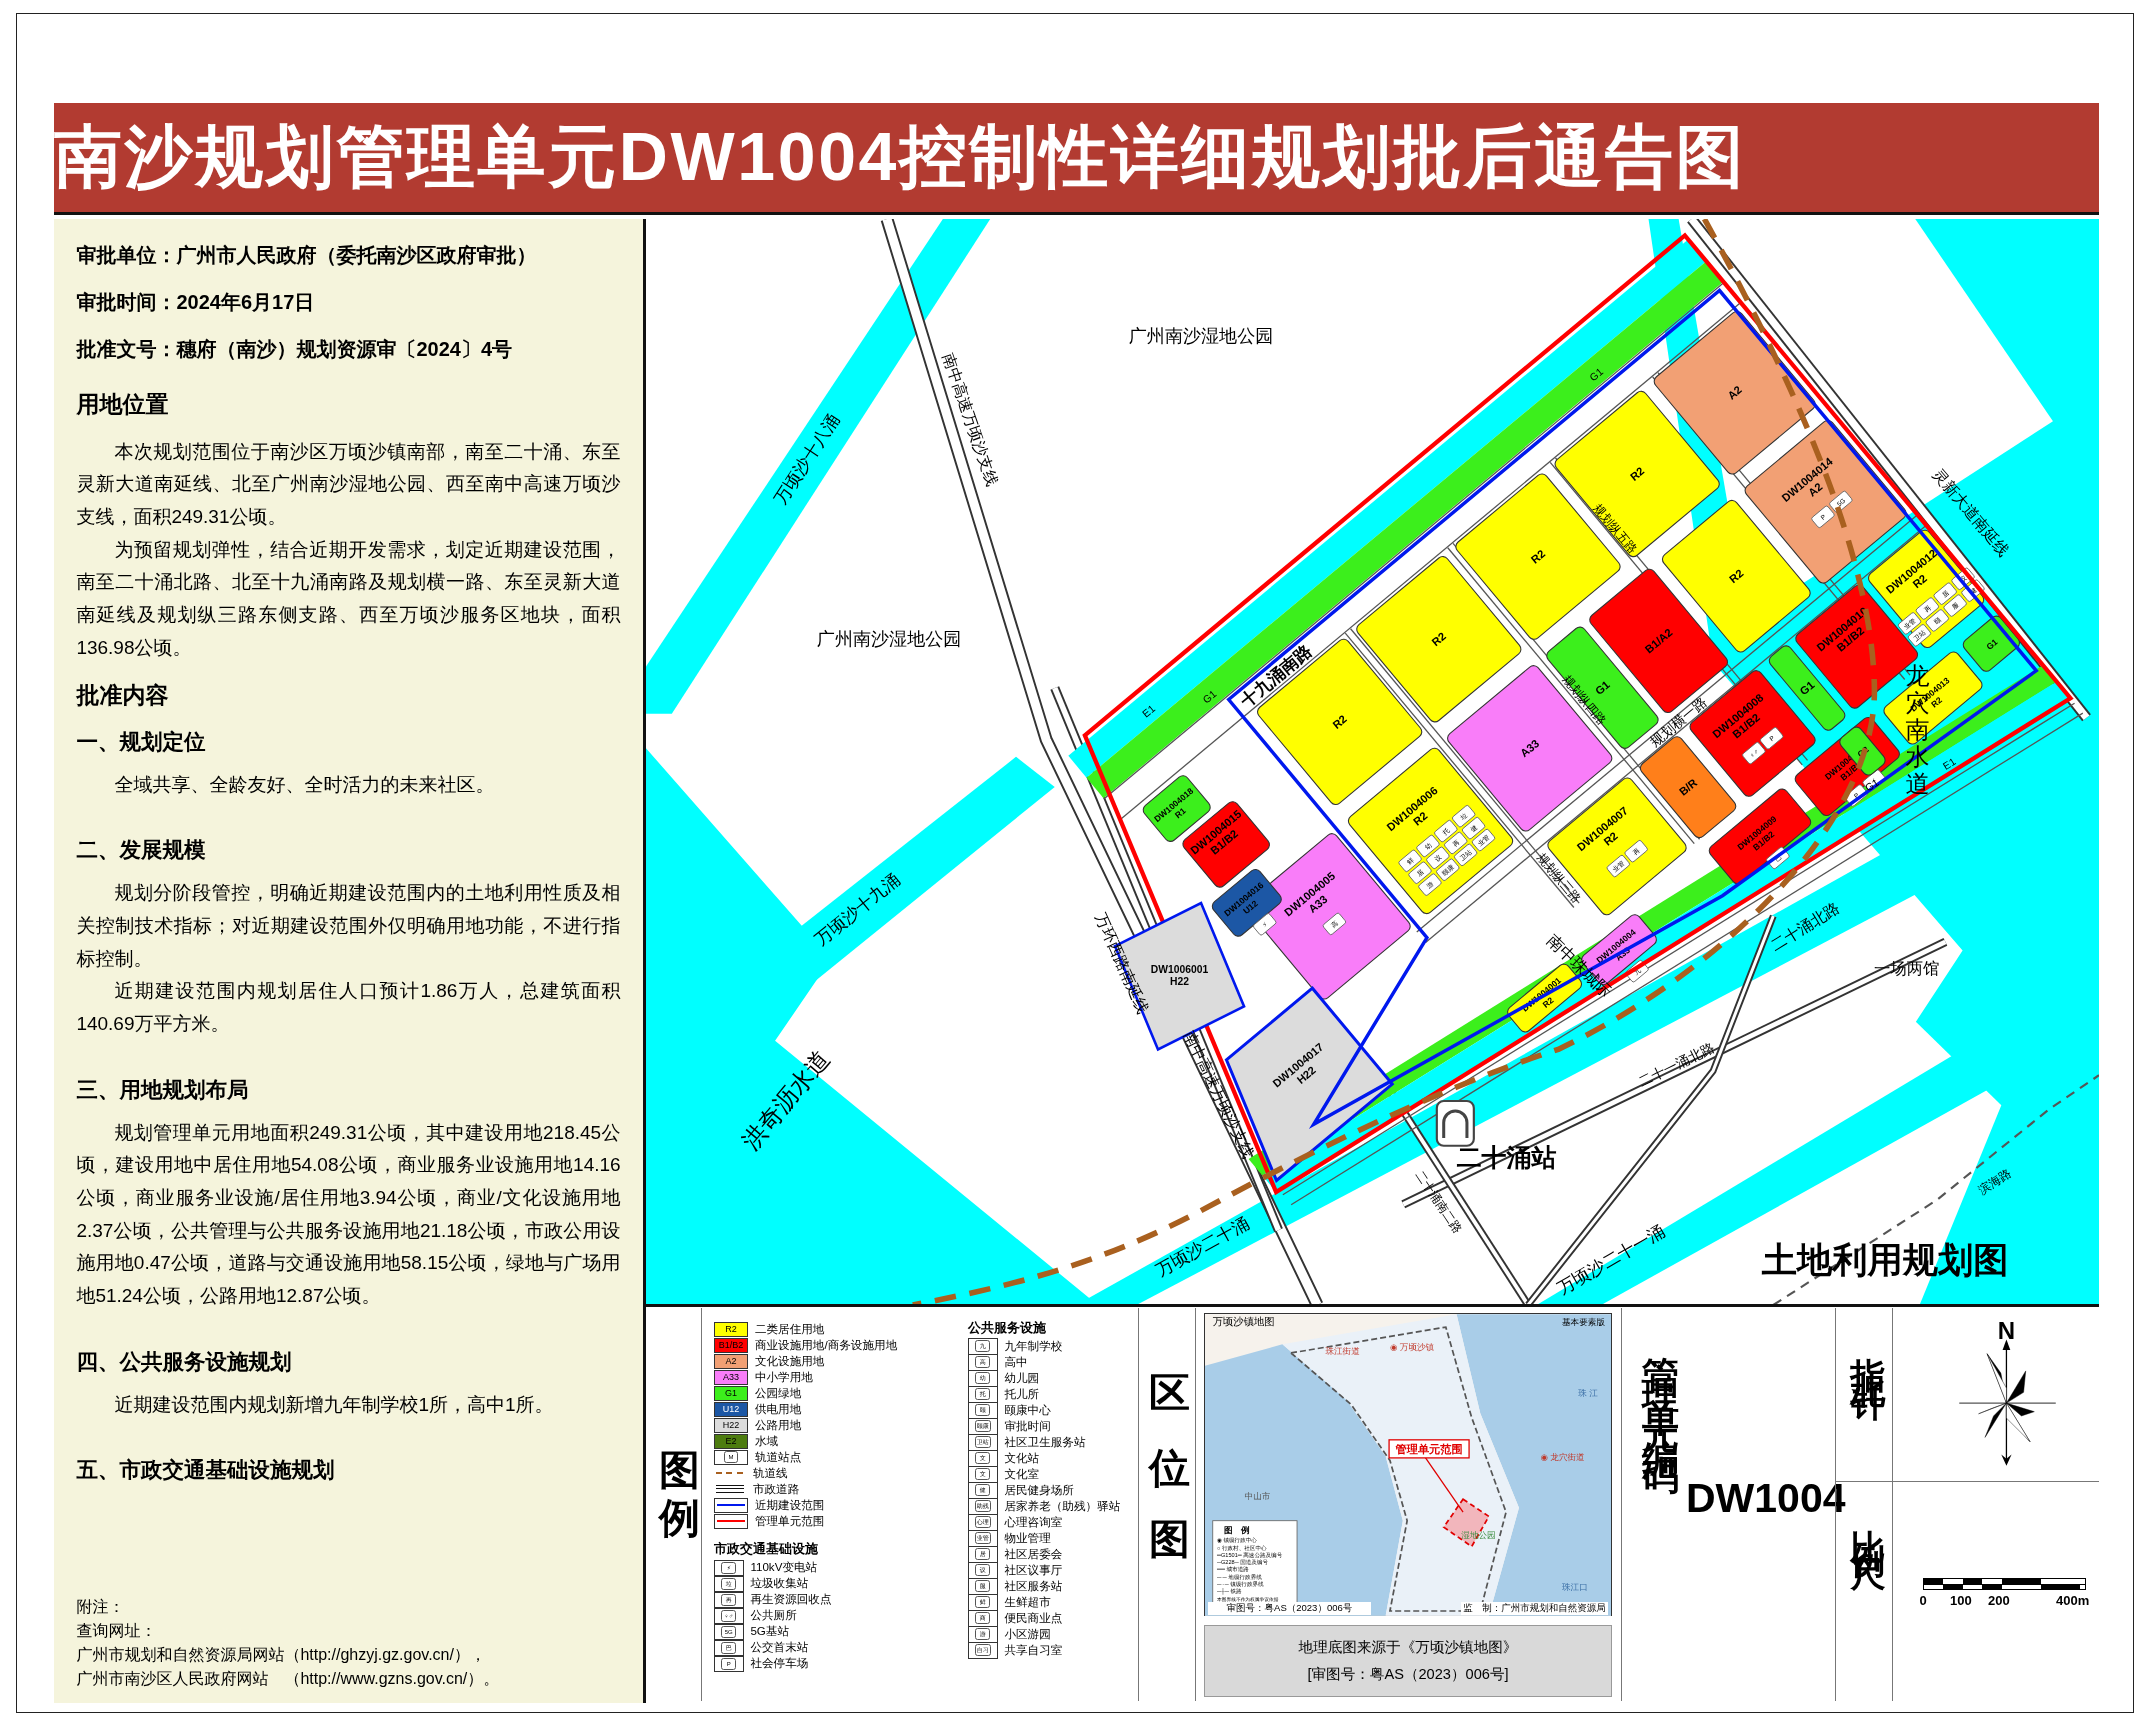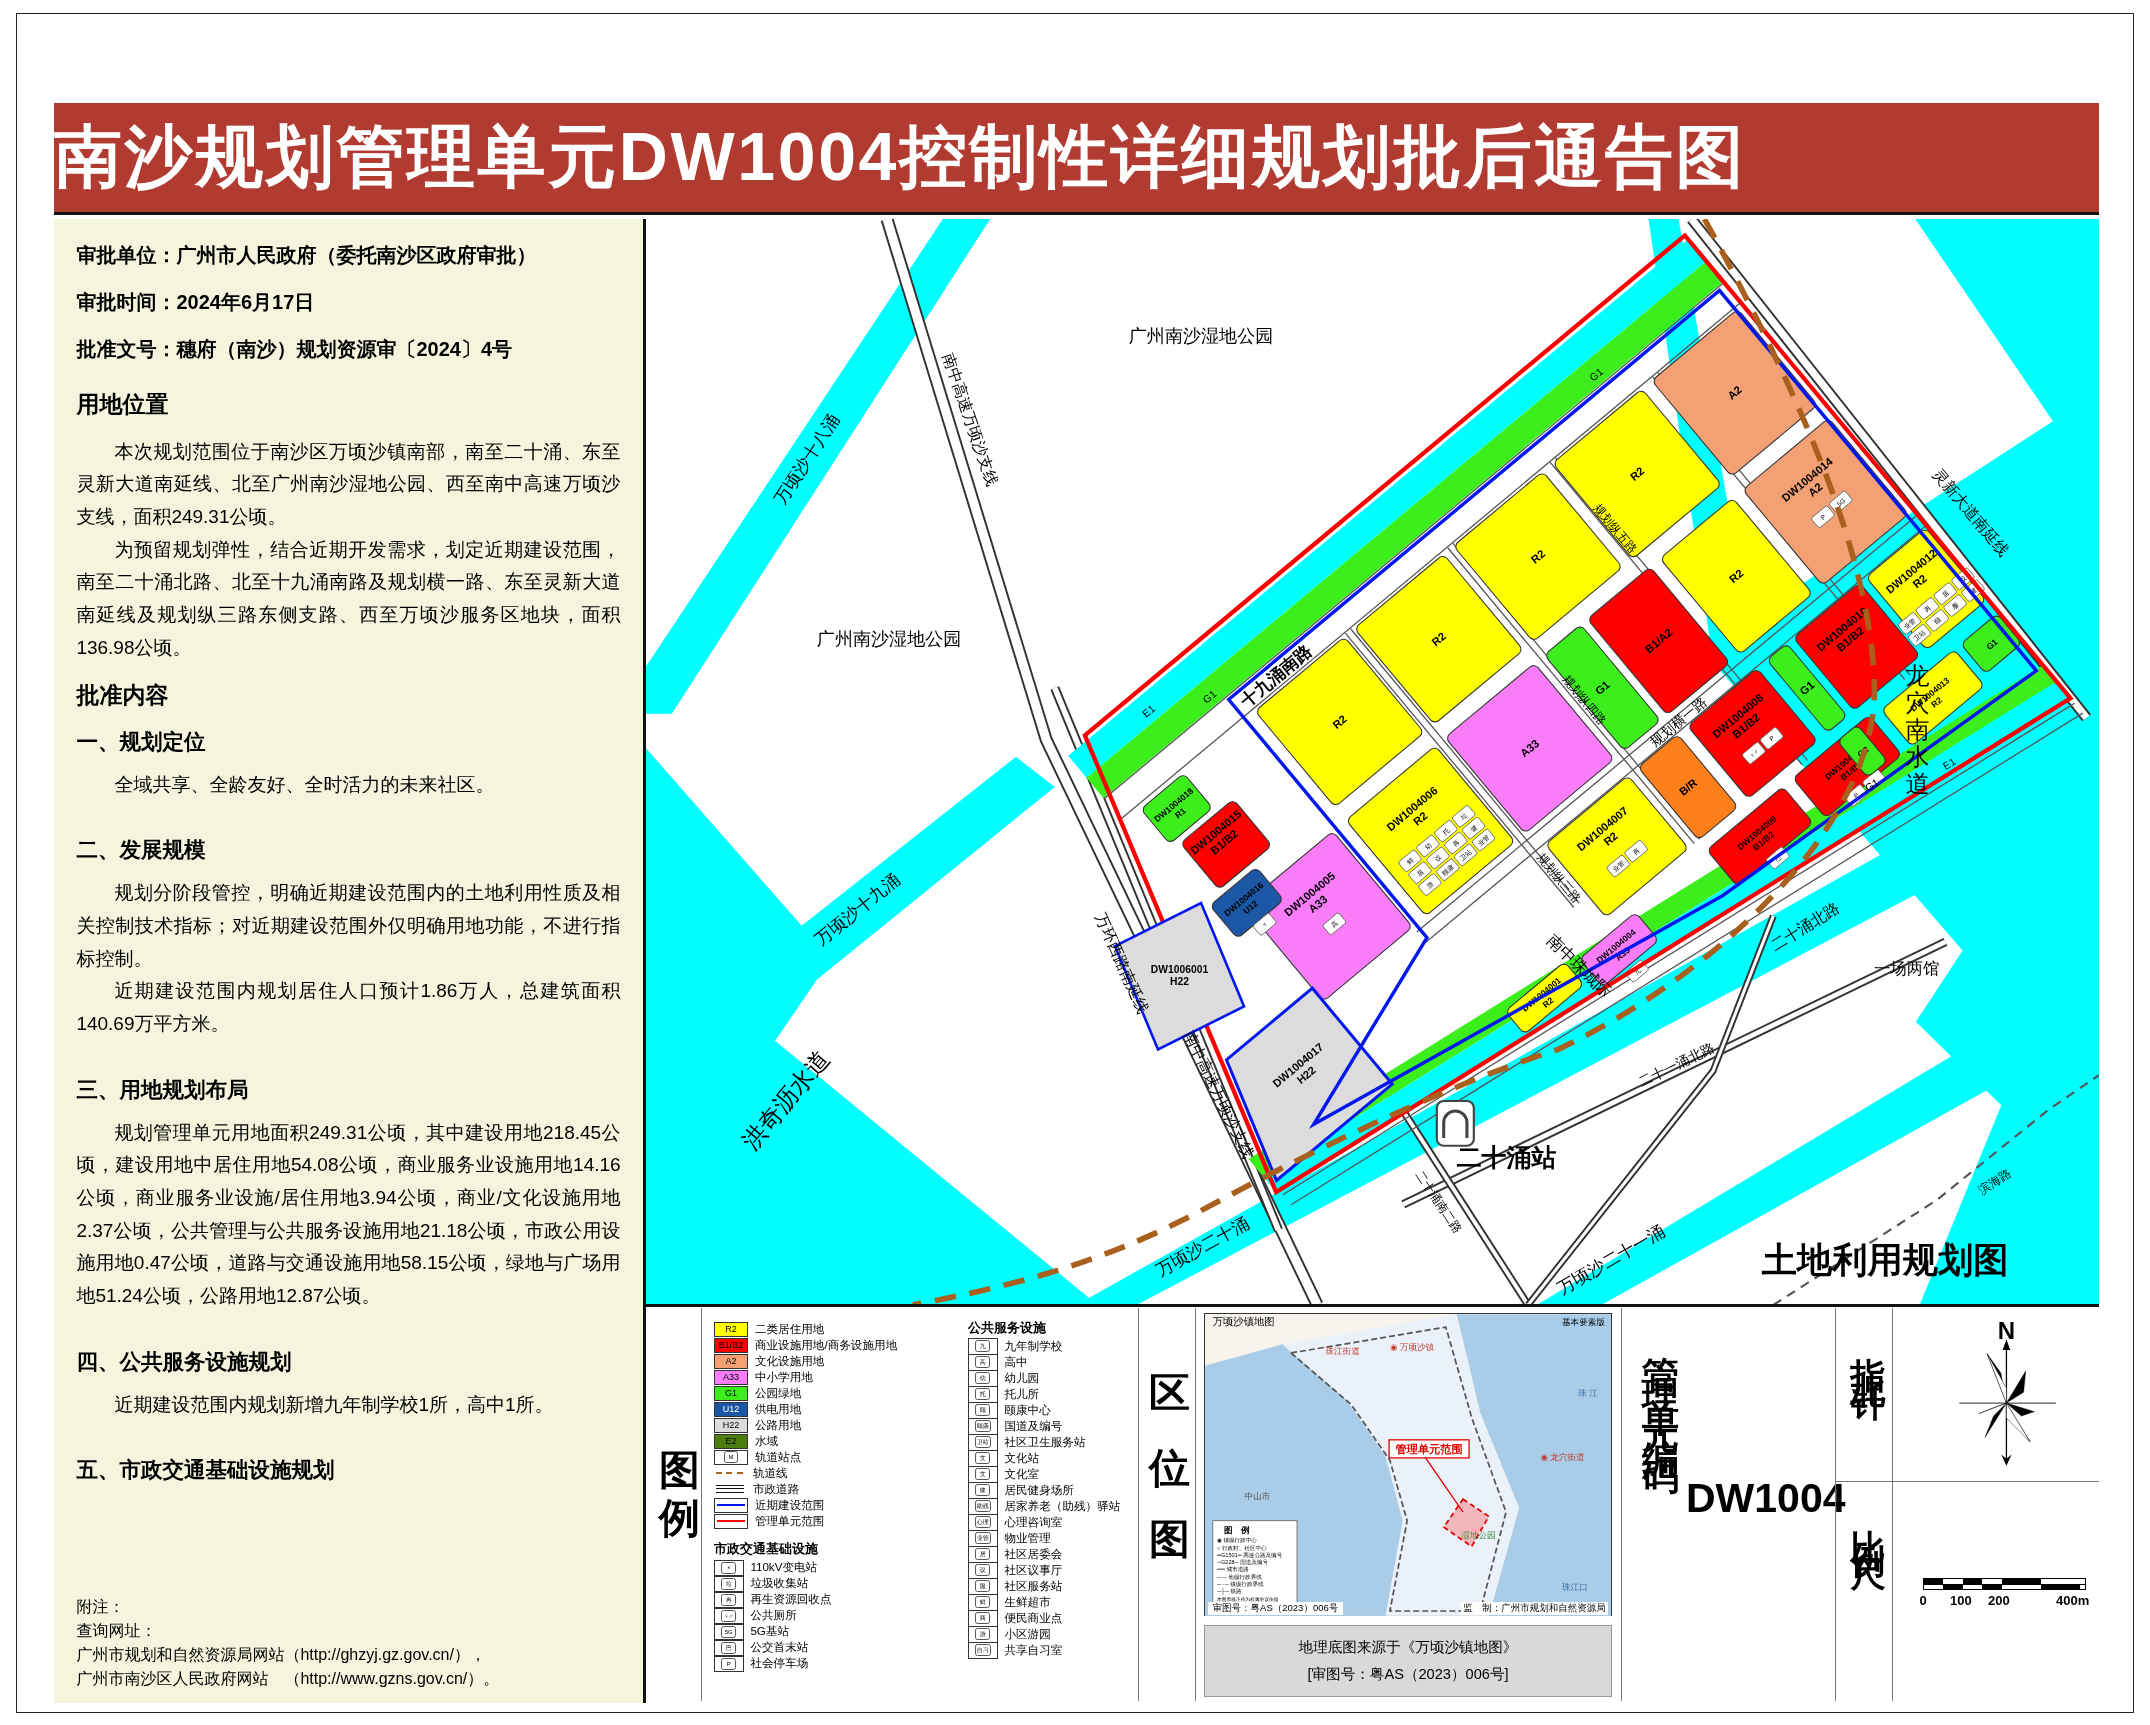--- a/index.html
+++ b/index.html
@@ -439,21 +439,21 @@
       <div class="lg-row">
         <div class="iconbox">
           <div class="iconinner">颐</div>
         </div>
         <div class="lg-label">颐康中心</div>
       </div>
       <div class="lg-row">
         <div class="iconbox">
           <div class="iconinner">颐康</div>
         </div>
-        <div class="lg-label">国道及编号</div>
+        <div class="lg-label">审批时间</div>
       </div>
       <div class="lg-row">
         <div class="iconbox">
           <div class="iconinner">卫站</div>
         </div>
         <div class="lg-label">社区卫生服务站</div>
       </div>
       <div class="lg-row">
         <div class="iconbox">
           <div class="iconinner">文</div>
@@ -565,21 +565,21 @@
       <text x="28" y="666" font-size="11">本图界线不作为权属争议依据</text>
       <text x="28" y="681" font-size="11">资料截止时间为2022年12月31日</text>
       <text x="280" y="92" font-size="20" fill="#C0392B">珠江街道</text>
       <text x="430" y="84" font-size="20" fill="#C0392B">◉ 万顷沙镇</text>
       <text x="780" y="338" font-size="20" fill="#C0392B">◉ 龙穴街道</text>
       <text x="596" y="520" font-size="20" fill="#3E8E41">湿地公园</text>
       <text x="92" y="430" font-size="20" fill="#555555">中山市</text>
       <text x="868" y="190" font-size="20" fill="#3A6EA5">珠 江</text>
       <text x="830" y="642" font-size="20" fill="#3A6EA5">珠江口</text>
     </svg>
-  <div class="abs" style="left:2.6px;top:288px;font-size:9.5px;background:#fff;padding:0 5px;">审图号：粤AS（2023）006号</div>
+  <div class="abs" style="left:2.6px;top:288px;font-size:9.5px;background:#fff;padding:0 19px;">审图号：粤AS（2023）006号</div>
   <div class="abs" style="right:2.6px;top:288px;font-size:9.5px;background:#fff;padding:0 2.6px;">监　制：广州市规划和自然资源局</div>
 </div>
 <div class="abs" id="capbox" style="left:1204px;top:1625px;width:408px;height:72px;border:0.4px solid #999;">
   <div>地理底图来源于《万顷沙镇地图》</div>
   <div>[审图号：粤AS（2023）006号]</div>
 </div>
 
 <div class="abs divider" style="left:1621px;top:1308px;width:0.9px;height:393px;"></div>
 <div class="abs vlabel" style="left:1635px;top:1327px;font-size:37px;letter-spacing:20.6px;">管理单元编码</div>
 <div class="abs" style="left:1686px;top:1475px;width:146px;text-align:center;font-size:41px;font-weight:bold;">DW1004</div>

